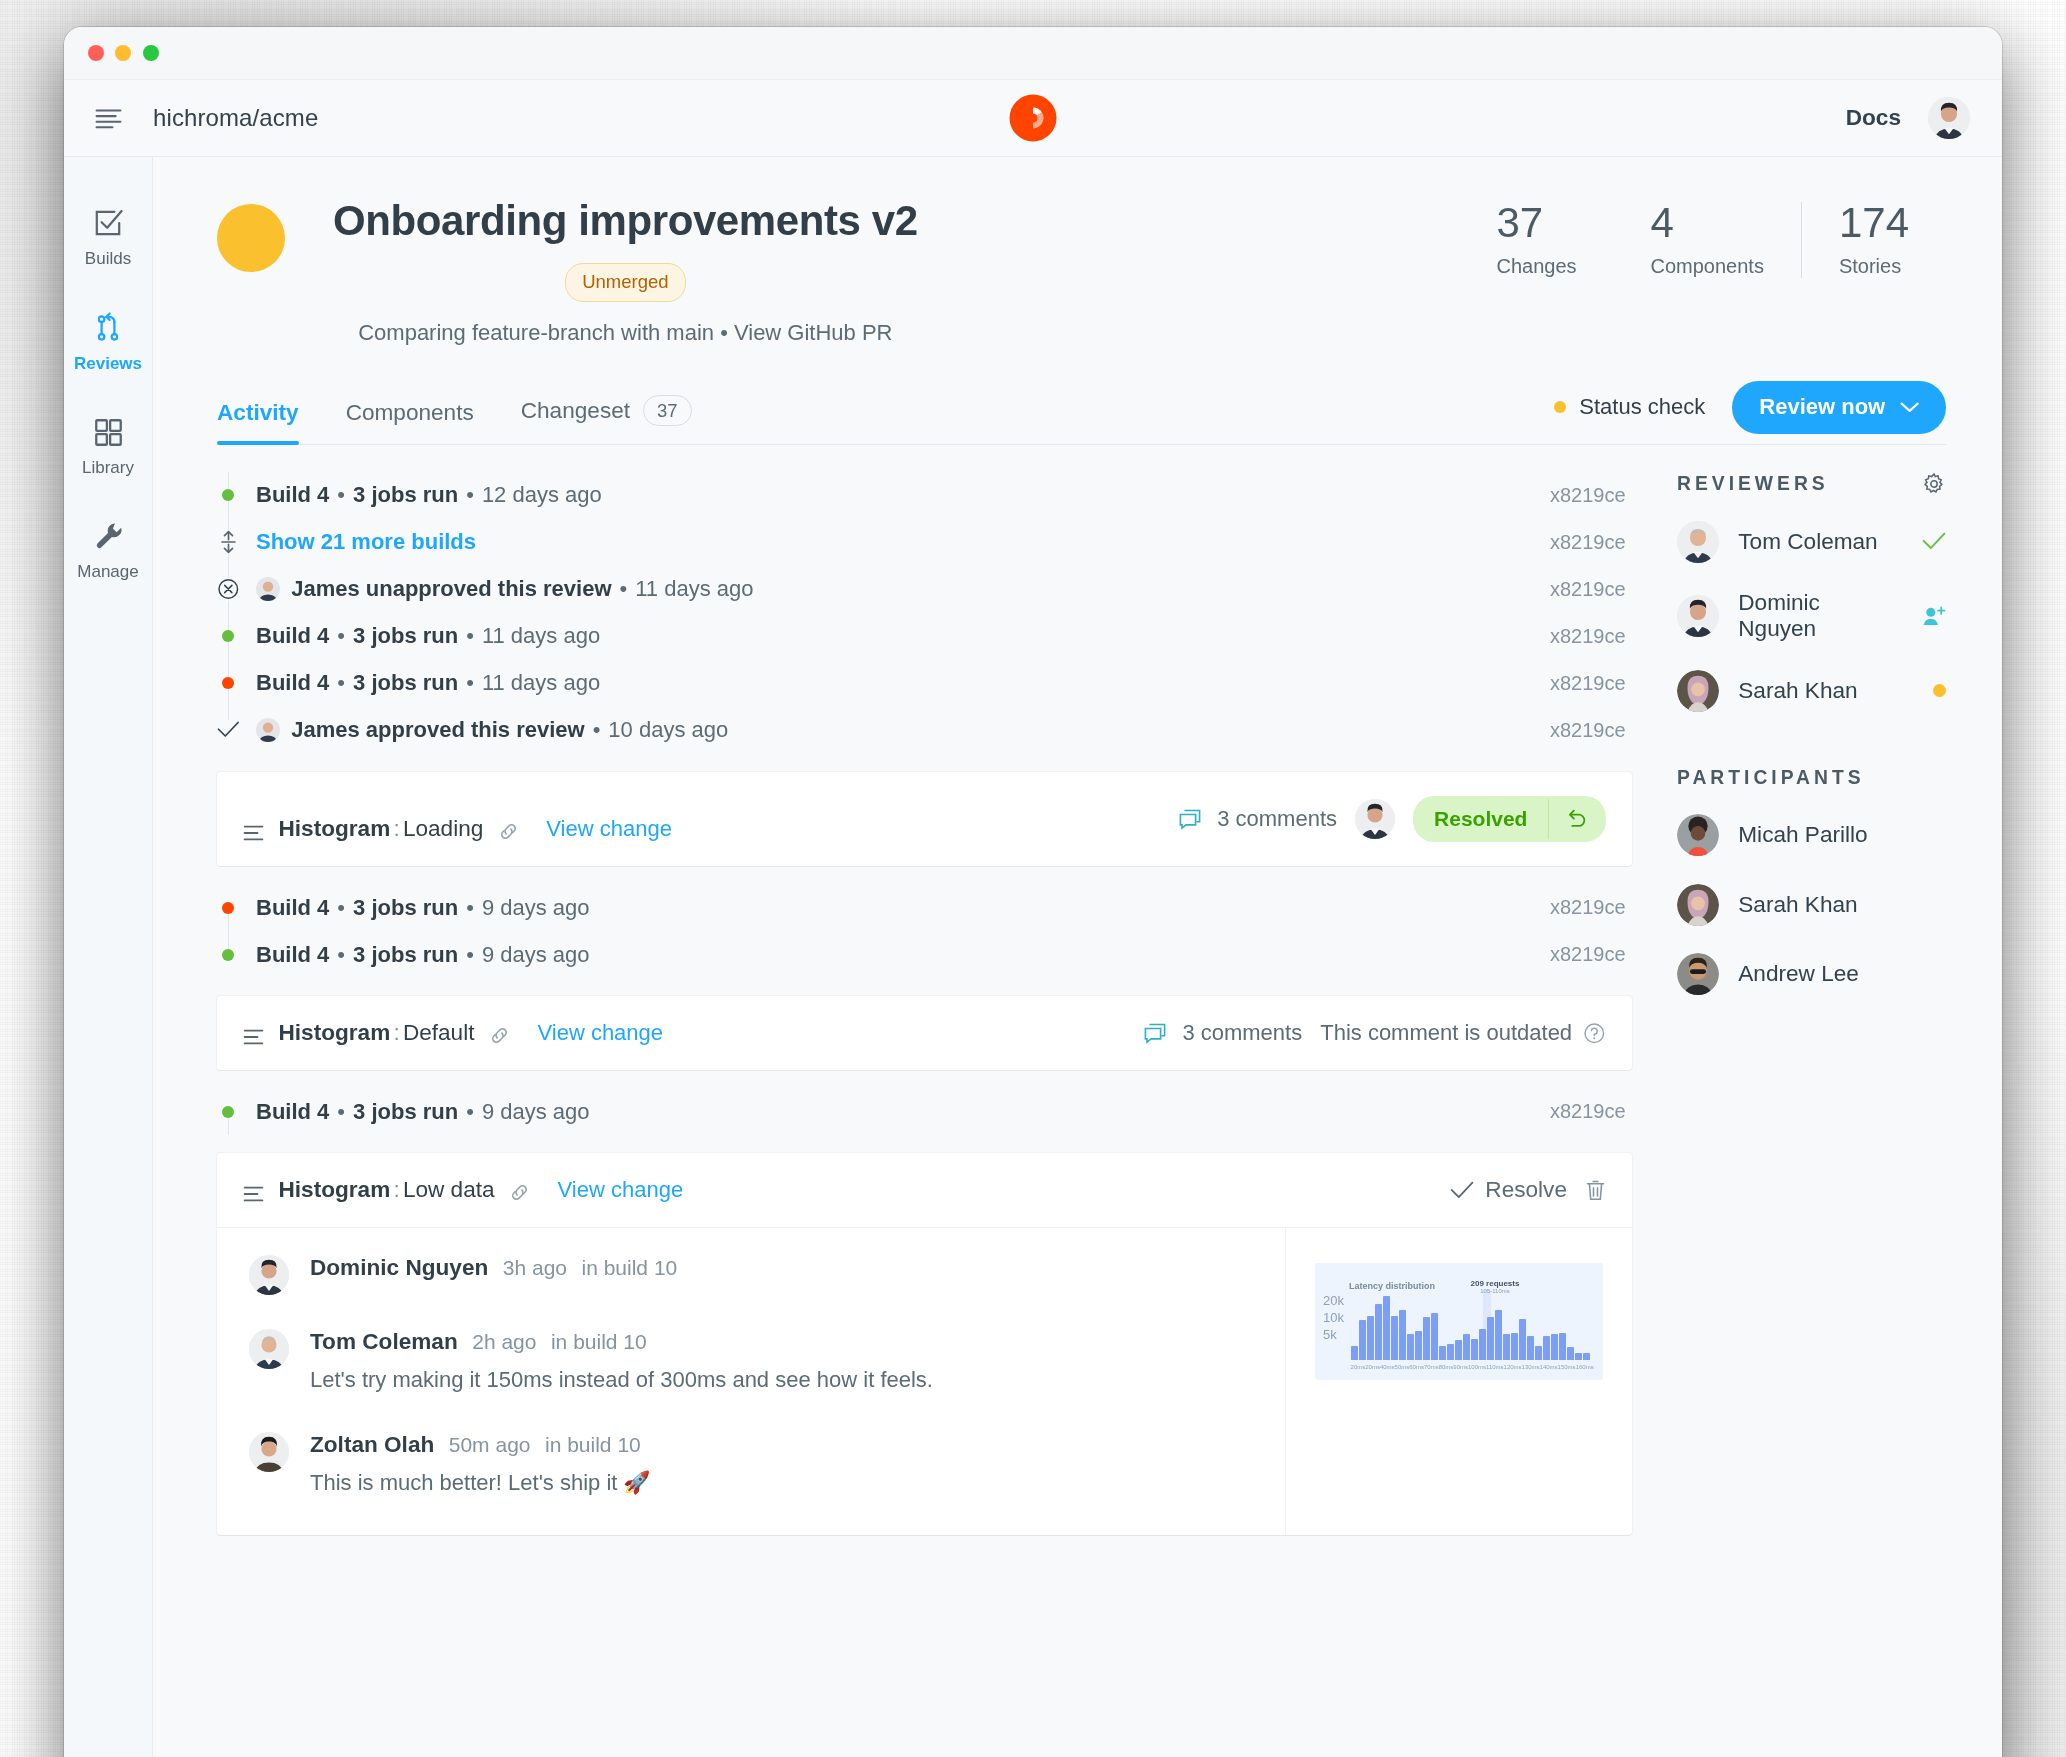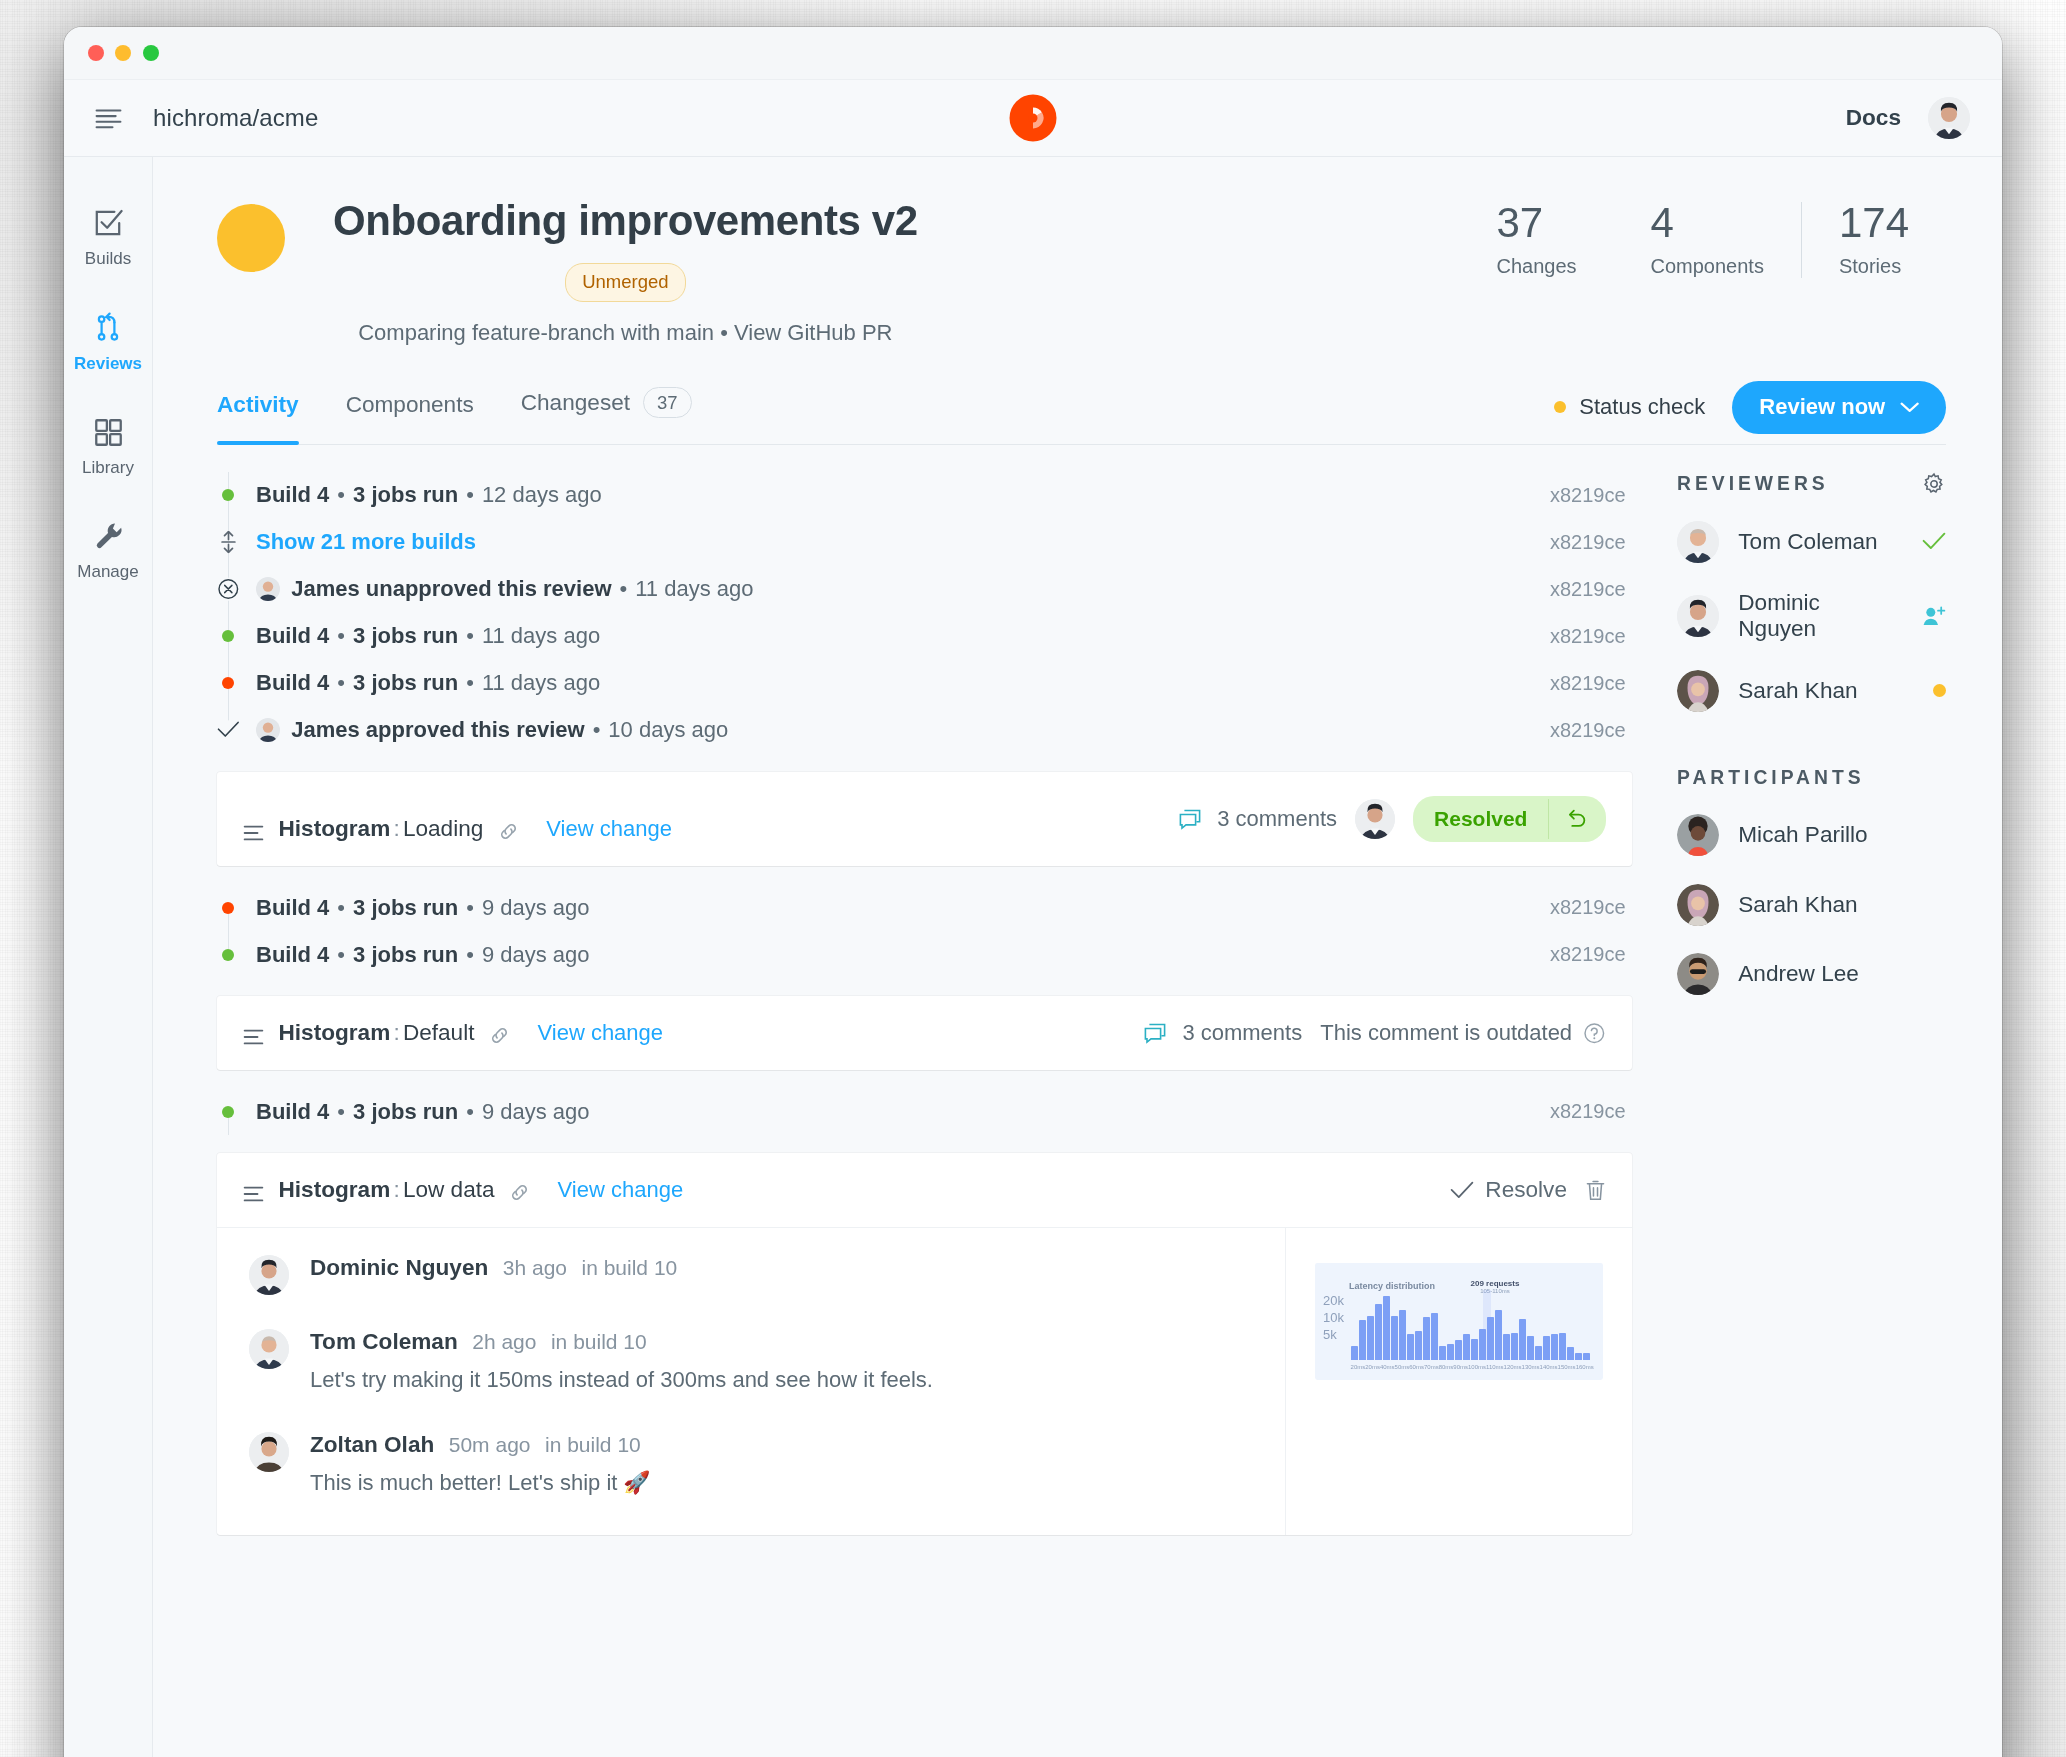--- a/index.html
+++ b/index.html
@@ -109,21 +109,21 @@
   .stat.sep { border-left: 0.8px solid #d7dee4; }
   .stat-num { font-size: 42px; color: #4c5a64; font-weight: 400; line-height: 1; }
   .stat-lbl { font-size: 20px; color: #5d6b75; margin-top: 11.3px; }
 
   
   #tabsrow {
     margin: 35px 56px 0 64px; display: flex; align-items: flex-end;
     border-bottom: 0.8px solid #e3e8ec; position: relative;
   }
   .tab {
-    font-size: 22.6px; color: #5d6b75; padding: 0 0 26px; margin-right: 47px;
+    font-size: 22.6px; color: #5d6b75; padding: 0 0 18px; margin-right: 47px;
     cursor: pointer; position: relative; display: flex; align-items: center; gap: 13px; text-align: center;
   }
   .tab.active { color: #1ea7fd; font-weight: 700; }
   .tab.active::after {
     content: ""; position: absolute; left: 0; right: 0; bottom: -1.6px;
     height: 4px; background: #1ea7fd; border-radius: 2.4px;
   }
   .tab-count {
     border: 0.8px solid #d7dee4; color: #5d6b75; font-size: 18.5px;
     border-radius: 16px; padding: 3.2px 13px; font-weight: 400;

